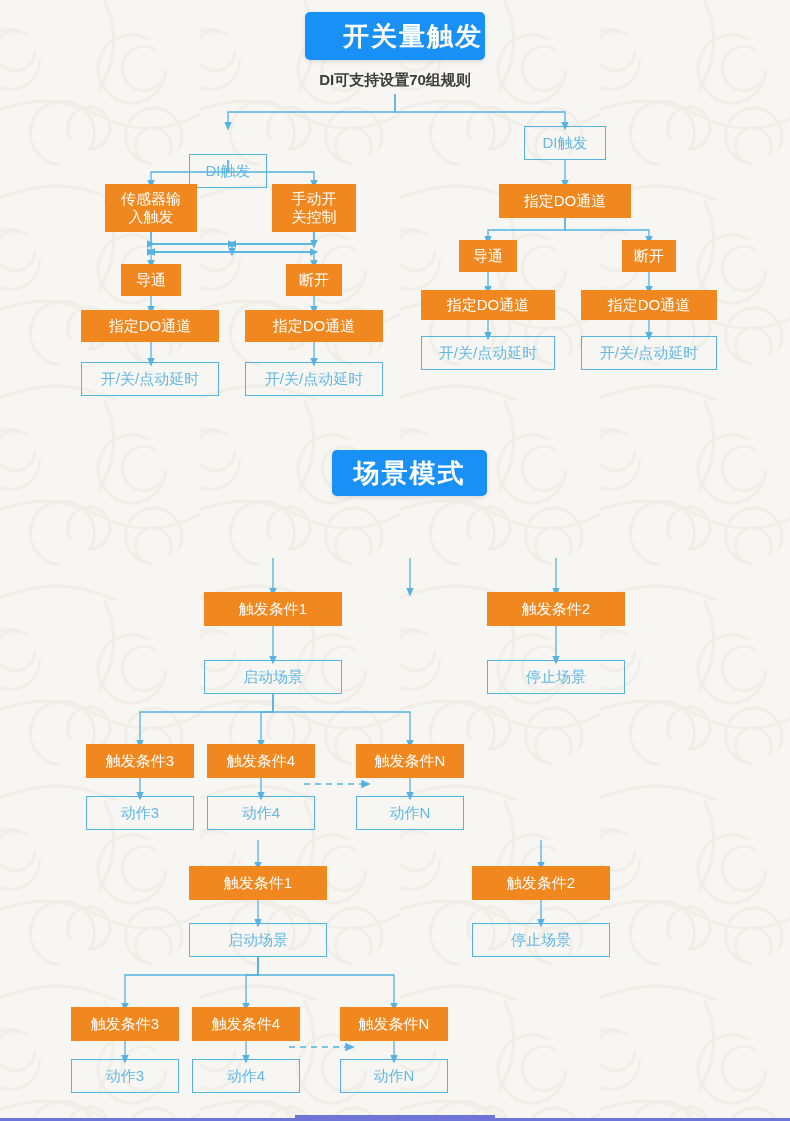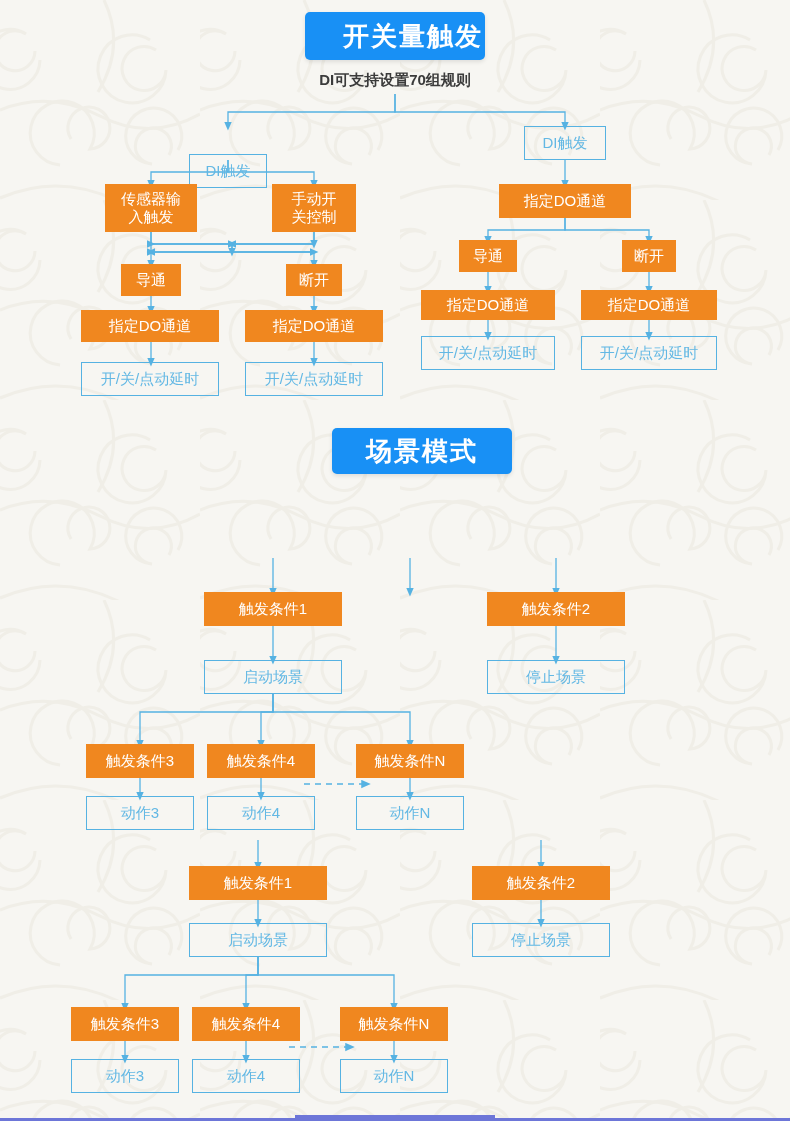--- a/index.html
+++ b/index.html
@@ -156,21 +156,21 @@
   <div class="node orange" style="left:622px;top:240px;width:54px;height:32px;">断开</div>
 
   <div class="node orange" style="left:421px;top:290px;width:134px;height:30px;">指定DO通道</div>
 
   <div class="node orange" style="left:581px;top:290px;width:136px;height:30px;">指定DO通道</div>
 
   <div class="node blueout" style="left:421px;top:336px;width:134px;height:34px;">开/关/点动延时</div>
 
   <div class="node blueout" style="left:581px;top:336px;width:136px;height:34px;">开/关/点动延时</div>
 
-  <div class="node hdr" style="left:332px;top:428px;width:180px;height:46px;">场景模式</div>
+  <div class="node hdr" style="left:332px;top:450px;width:155px;height:46px;">场景模式</div>
 
 
   <div class="node orange" style="left:204px;top:592px;width:138px;height:34px;">触发条件1</div>
 
   <div class="node blueout" style="left:204px;top:660px;width:138px;height:34px;">启动场景</div>
 
   <div class="node orange" style="left:487px;top:592px;width:138px;height:34px;">触发条件2</div>
 
   <div class="node blueout" style="left:487px;top:660px;width:138px;height:34px;">停止场景</div>
 

